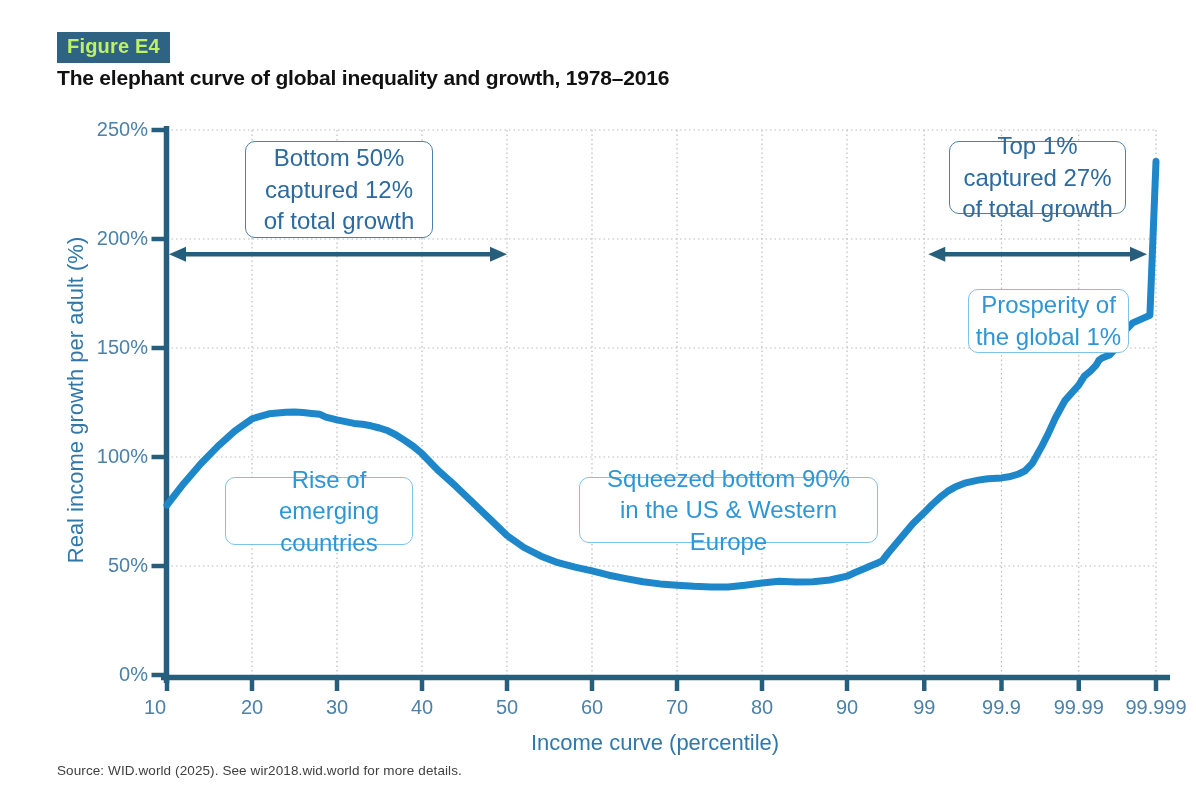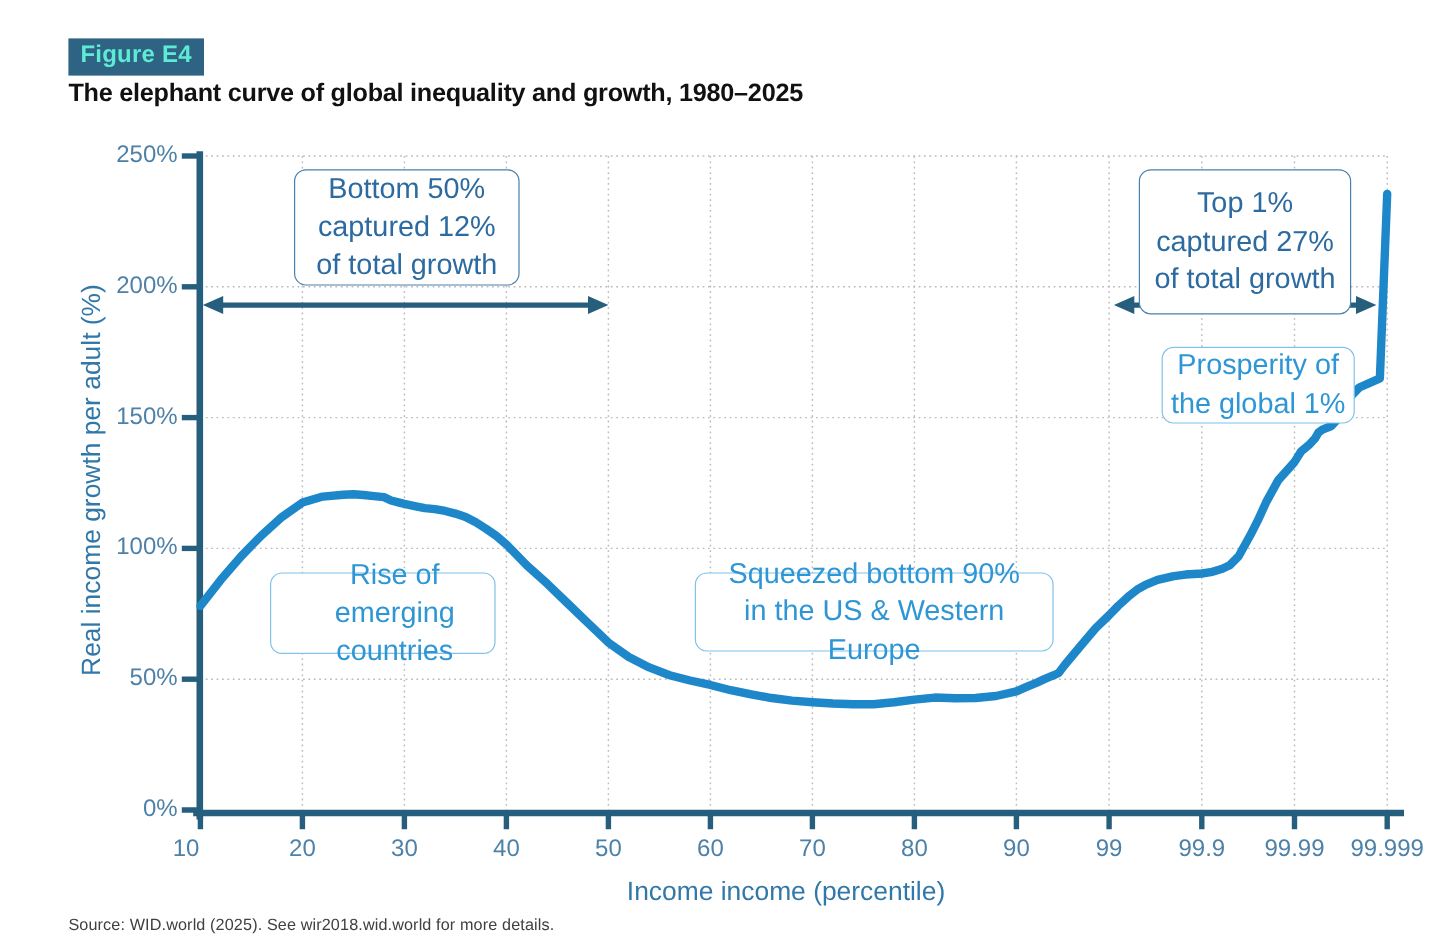--- a/index.html
+++ b/index.html
@@ -1,21 +1,21 @@
 <!DOCTYPE html>
 <html><head>
 <meta charset="utf-8">
 <style>
   html,body{margin:0;padding:0;background:#ffffff;}
   .screen{
     position:relative;width:1196px;height:791px;background:#ffffff;
     font-family:"Liberation Sans","DejaVu Sans",sans-serif;overflow:hidden;
   }
   .badge{
-    position:absolute;left:57px;top:32px;background:#2e6384;color:#5eead4;
+    position:absolute;left:57px;top:32px;background:#2e6384;color:#bef264;
     font-size:20px;font-weight:700;padding:3px 10px 5px 10px;letter-spacing:0.2px;
   }
   .fig-title{
     position:absolute;left:57px;top:66px;margin:0;color:#111111;
     font-size:21px;font-weight:700;letter-spacing:-0.2px;white-space:nowrap;
   }
   .chart{position:absolute;left:0;top:0;width:1196px;height:791px;}
   #chart-svg{position:absolute;left:0;top:0;}
   .tick-label{position:absolute;color:#4d81a7;font-size:20px;white-space:nowrap;}
   .tick-label.y{transform:translate(-100%,-52%);}
@@ -32,21 +32,21 @@
   .anno.light{color:#2e96d5;border:1.5px solid #7fc2ea;}
   .source{
     position:absolute;left:57px;top:763px;color:#404040;font-size:13.5px;letter-spacing:0.1px;
   }
 </style>
 </head>
 <body>
 
 <div class="screen">
   <div class="badge">Figure E4</div>
-  <h1 class="fig-title">The elephant curve of global inequality and growth, 1980–2025</h1>
+  <h1 class="fig-title">The elephant curve of global inequality and growth, 1978–2016</h1>
 
   <div class="chart">
     <svg id="chart-svg" width="1196" height="791">
         <line x1="167" y1="566" x2="1155.9999999998397" y2="566" stroke="#bcbcbc" stroke-width="1.2" stroke-dasharray="1.5 3"></line>
         <line x1="167" y1="457" x2="1155.9999999998397" y2="457" stroke="#bcbcbc" stroke-width="1.2" stroke-dasharray="1.5 3"></line>
         <line x1="167" y1="348" x2="1155.9999999998397" y2="348" stroke="#bcbcbc" stroke-width="1.2" stroke-dasharray="1.5 3"></line>
         <line x1="167" y1="238.99999999999994" x2="1155.9999999998397" y2="238.99999999999994" stroke="#bcbcbc" stroke-width="1.2" stroke-dasharray="1.5 3"></line>
         <line x1="167" y1="130" x2="1155.9999999998397" y2="130" stroke="#bcbcbc" stroke-width="1.2" stroke-dasharray="1.5 3"></line>
         <line x1="252" y1="130" x2="252" y2="675" stroke="#bcbcbc" stroke-width="1.2" stroke-dasharray="1.5 3"></line>
         <line x1="337" y1="130" x2="337" y2="675" stroke="#bcbcbc" stroke-width="1.2" stroke-dasharray="1.5 3"></line>
@@ -104,26 +104,26 @@
         <div class="tick-label x" style="left: 592px; top: 696px;">60</div>
         <div class="tick-label x" style="left: 677px; top: 696px;">70</div>
         <div class="tick-label x" style="left: 762px; top: 696px;">80</div>
         <div class="tick-label x" style="left: 847px; top: 696px;">90</div>
         <div class="tick-label x" style="left: 924.25px; top: 696px;">99</div>
         <div class="tick-label x" style="left: 1001.5px; top: 696px;">99.9</div>
         <div class="tick-label x" style="left: 1078.75px; top: 696px;">99.99</div>
         <div class="tick-label x" style="left: 1156px; top: 696px;">99.999</div>
       </div>
     <div class="axis-title y">Real income growth per adult (%)</div>
-    <div class="axis-title x">Income income (percentile)</div>
+    <div class="axis-title x">Income curve (percentile)</div>
 
     <div class="anno dark" id="anno-0" style="left: 245px; top: 141px; width: 188px; height: 97px;">Bottom 50%
 captured 12%
 of total growth</div>
-    <div class="anno dark" id="anno-1" style="left: 949px; top: 141px; width: 177px; height: 121px;">Top 1%
+    <div class="anno dark" id="anno-1" style="left: 949px; top: 141px; width: 177px; height: 73px;">Top 1%
 captured 27%
 of total growth</div>
     <div class="anno light" id="anno-2" style="left: 225px; top: 477px; width: 188px; height: 68px; padding-left: 20px;">Rise of emerging
 countries</div>
     <div class="anno light" id="anno-3" style="left: 579px; top: 477px; width: 299px; height: 66px;">Squeezed bottom 90%
 in the US &amp; Western Europe</div>
     <div class="anno light" id="anno-4" style="left: 941px; top: 289px; width: 161px; height: 64px; margin-left: 27px;">Prosperity of
 the global 1%</div>
   </div>
 

